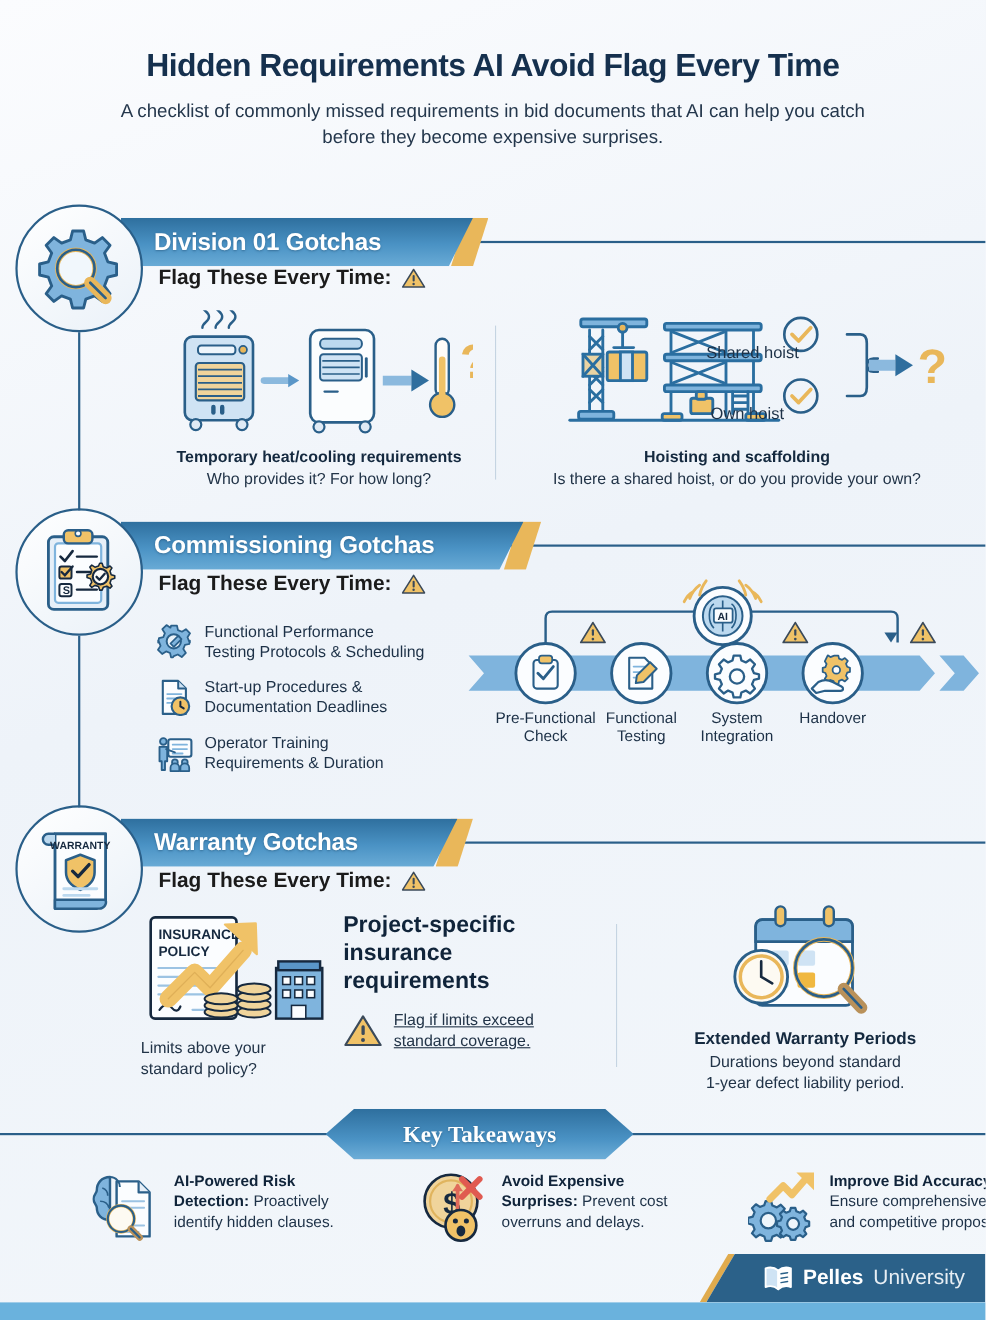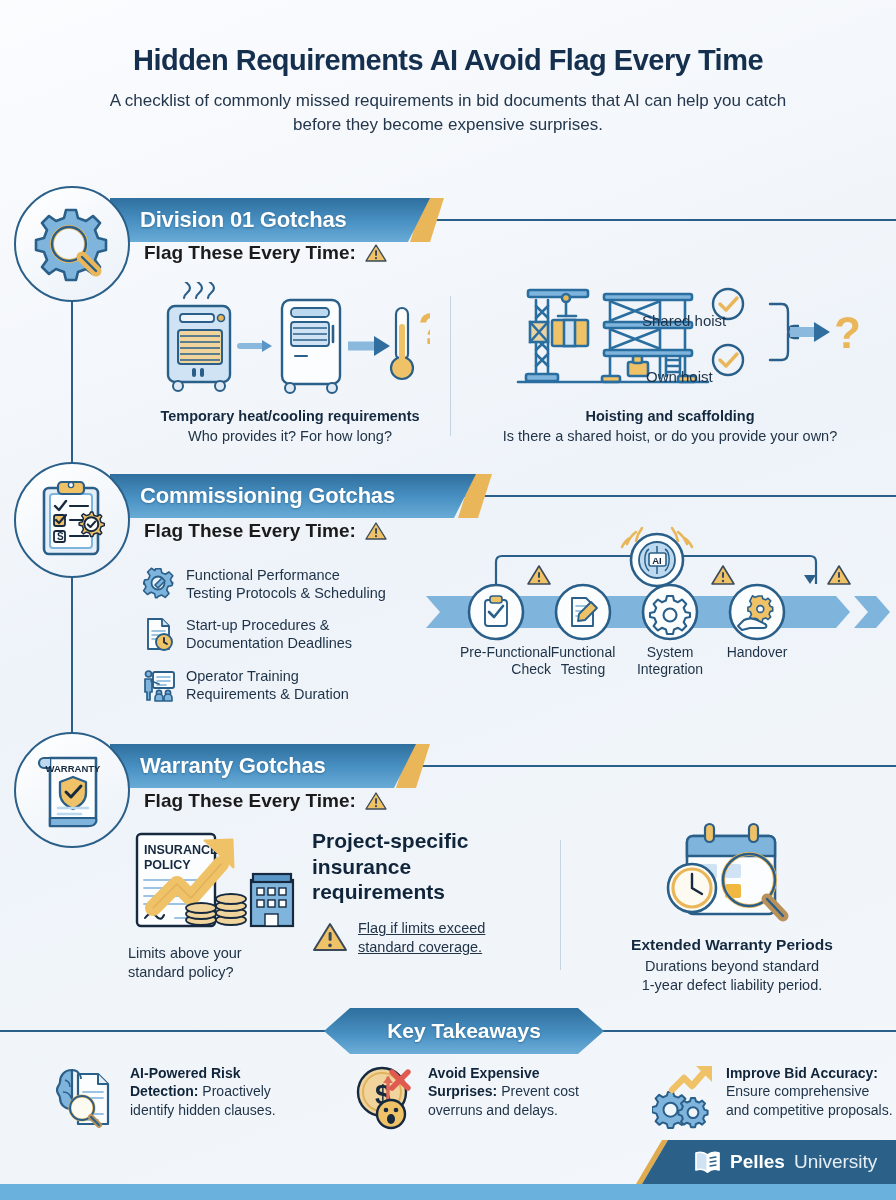--- a/index.html
+++ b/index.html
@@ -111,28 +111,29 @@
   .w-col3 { position:absolute; left:582px; top:90px; width:300px; }
   .w-divider { left:560px; top:108px; height:130px; }
   .big-head { font-size:21px; font-weight:bold; line-height:1.22; color:#10243a; }
   .warn-row { display:flex; align-items:flex-start; gap:10px; margin-top:14px; }
   .warn-row .t { font-size:14.5px; line-height:1.3; color:#223448;text-decoration:underline; }
 
   
   .kt { position:absolute; left:0; top:1004px; width:896px; }
   .kt-rule { position:absolute; left:0; top:26px; width:896px; height:1.5px; background:#2a5f89; }
   .kt-banner {
-    position:absolute; left:324px; top:4px; width:280px; height:46px;
+    position:absolute; left:296px; top:4px; width:280px; height:46px;
     background:linear-gradient(180deg,#2e6f9e 0%,#4a92c4 60%,#6eaed8 100%);
     clip-path:polygon(26px 0,calc(100% - 26px) 0,100% 50%,calc(100% - 26px) 100%,26px 100%,0 50%);
     display:flex; align-items:center; justify-content:center;
     box-shadow:0 2px 3px rgba(20,50,80,.25);
+    font-family:Liberation Serif, serif;
   }
   .kt-banner span { color:#fff; font-size:21px; font-weight:bold; text-shadow:0 1px 2px rgba(10,40,70,.35); }
-  .kt-items { position:absolute; top:60px; left:0; width:896px; display:flex; }
+  .kt-items { position:absolute; top:60px; left:0; width:896px; display:flex;padding-left:28px; }
   .kt-item { width:298px; display:flex; gap:10px; padding-left:56px; }
   .kt-text { font-size:14px; line-height:1.32; color:#1d3147; width:170px; }
   .kt-text b { color:#10243a; }
 
   
   .footer-band {
     position:absolute; left:642px; top:1140px; width:254px; height:44px;
     background:#2b6189;
     clip-path:polygon(26px 0,100% 0,100% 100%,0 100%);
   }
@@ -472,21 +473,21 @@
           <path d="M299 42l11 18h-22z" fill="#f0c267" stroke="#3b4a5a" stroke-width="1.6" stroke-linejoin="round"></path>
           <rect x="298" y="48" width="2" height="6" rx="1" fill="#3b4a5a"></rect>
             <circle cx="299" cy="57" r="1.2" fill="#3b4a5a"></circle>
         </g>
         <g>
           <path d="M415 42l11 18h-22z" fill="#f0c267" stroke="#3b4a5a" stroke-width="1.6" stroke-linejoin="round"></path>
           <rect x="414" y="48" width="2" height="6" rx="1" fill="#3b4a5a"></rect>
             <circle cx="415" cy="57" r="1.2" fill="#3b4a5a"></circle>
         </g>
       </svg>
-      <div class="flow-label" style="left:17px; top:120px;text-align:right;">
+      <div class="flow-label" style="left:17px; top:120px;">
         <div>Pre-Functional</div>
         <div>Check</div>
       </div>
       <div class="flow-label" style="left:104px; top:120px;">
         <div>Functional</div>
         <div>Testing</div>
       </div>
       <div class="flow-label" style="left:191px; top:120px;">
         <div>System</div>
         <div>Integration</div>

